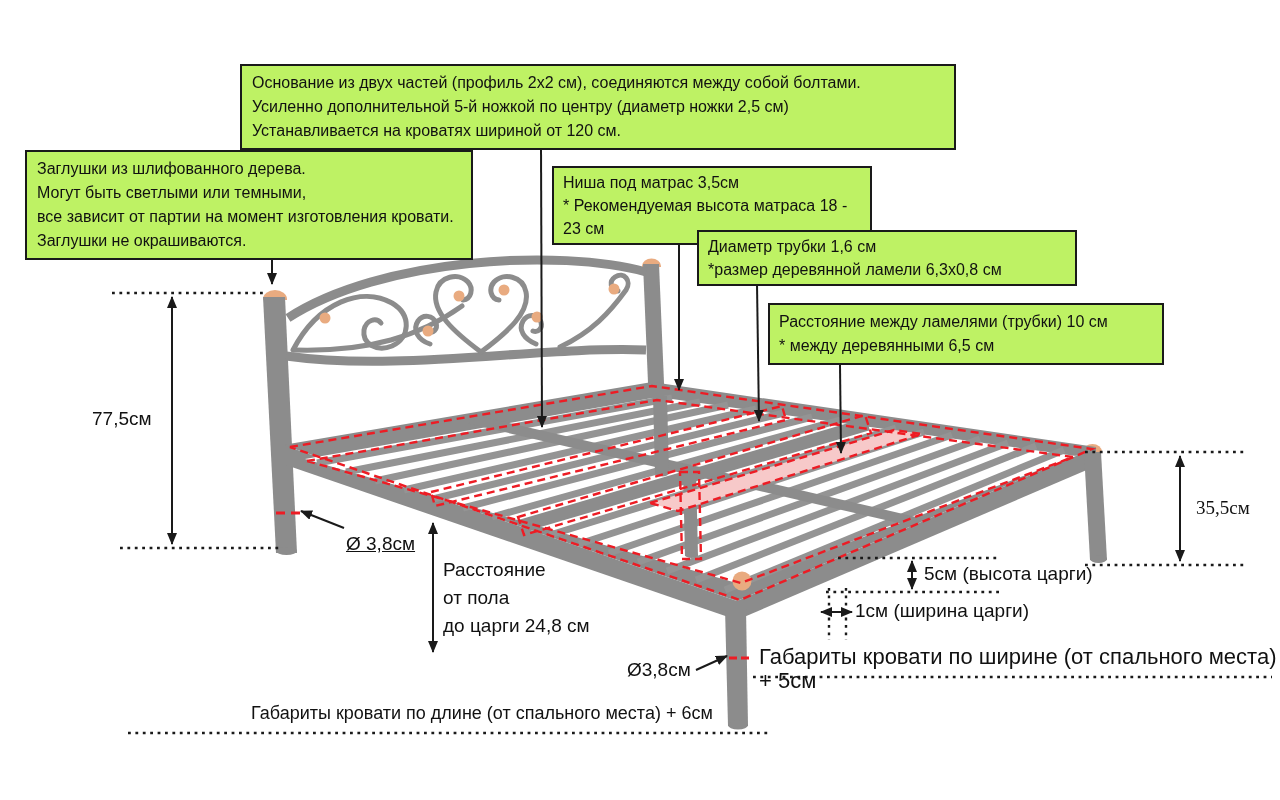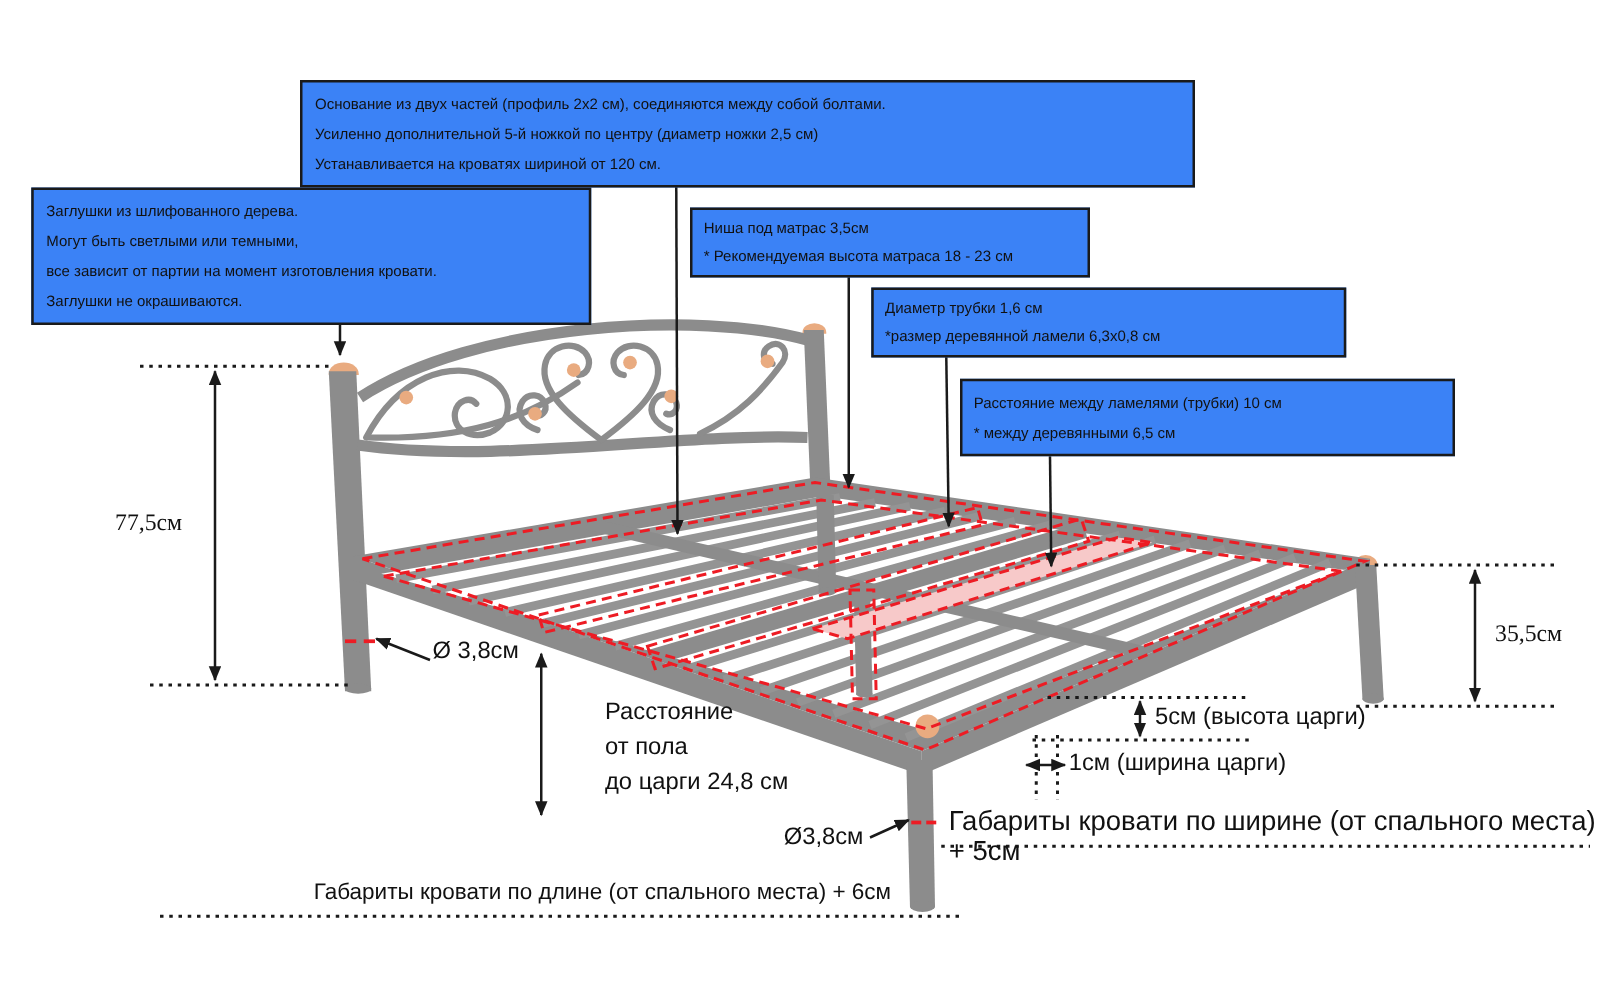--- a/index.html
+++ b/index.html
@@ -3,22 +3,22 @@
 <meta charset="utf-8">
 <style>
   :root{
     --frame-gray:#8c8c8c; --slat-gray:#949494; --accent-red:#ed1c24;
     --highlight-pink:#f7c9c9; --wood-tan:#e9ab80; --line-black:#1a1a1a; --background:#ffffff;
   }
   *{margin:0;padding:0;box-sizing:border-box}
   body{font-family:"Liberation Sans",sans-serif;background:var(--background);}
   #stage{position:relative;width:1280px;height:800px;background:var(--background);overflow:hidden;}
   #bedsvg{position:absolute;left:0;top:0;z-index:1;}
-  .box{position:absolute;z-index:2;background:#3b82f6;border:2px solid var(--line-black);
-       color:#111;font-size:12px;line-height:24px;padding:5px 10px;white-space:pre-line;}
+  .box{position:absolute;z-index:2;background:#bef264;border:2px solid var(--line-black);
+       color:#111;font-size:16px;line-height:24px;padding:5px 10px;white-space:pre-line;}
   .lbl{position:absolute;z-index:2;color:#111;font-size:19px;line-height:24px;white-space:pre-line;}
   .f-gray{fill:var(--frame-gray);}
   .s-gray{stroke:var(--frame-gray);fill:none;}
   .slat{stroke:var(--slat-gray);stroke-width:7;}
   .white{fill:#fff;}
   .tan{fill:var(--wood-tan);}
   .red-d{stroke:var(--accent-red);fill:none;stroke-width:2.4;stroke-dasharray:8 5;}
   .red-s{stroke:var(--accent-red);stroke-width:3;}
   .pink{fill:var(--highlight-pink);stroke:var(--accent-red);stroke-width:2.4;stroke-dasharray:8 5;}
   .dot{stroke:var(--line-black);stroke-width:2.4;stroke-dasharray:2.8 4.6;fill:none;}
@@ -171,25 +171,25 @@
 
   <div class="box" style="left:552px;top:166px;width:320px;line-height:23px;padding:3px 9px;">Ниша под матрас 3,5см
 * Рекомендуемая высота матраса 18 - 23 см</div>
 
   <div class="box" style="left:697px;top:230px;width:380px;line-height:23px;padding:3px 9px;">Диаметр трубки 1,6 см
 *размер деревянной ламели 6,3х0,8 см</div>
 
   <div class="box" style="left:768px;top:303px;width:396px;line-height:24px;padding:5px 9px;">Расстояние между ламелями (трубки) 10 см
 * между деревянными 6,5 см</div>
 
-  <div class="lbl" style="left:92px;top:407px;font-family:Liberation Serif, serif;">77,5см</div>
-
-  <div class="lbl" style="left:346px;top:509px;">Ø 3,8см</div>
-
-  <div class="lbl" style="left:443px;top:556px;line-height:28px;margin-left:41px;">Расстояние
+  <div class="lbl" style="left:92px;top:407px;">77,5см</div>
+
+  <div class="lbl" style="left:346px;top:532px;text-decoration:underline;">Ø 3,8см</div>
+
+  <div class="lbl" style="left:443px;top:556px;line-height:28px;">Расстояние
 от пола
 до царги 24,8 см</div>
 
   <div class="lbl" style="left:1196px;top:496px;font-family:Liberation Serif, serif;">35,5см</div>
 
   <div class="lbl" style="left:924px;top:562px;">5см (высота царги)</div>
 
   <div class="lbl" style="left:855px;top:599px;">1см (ширина царги)</div>
 
   <div class="lbl" style="left:627px;top:658px;">Ø3,8см</div>

